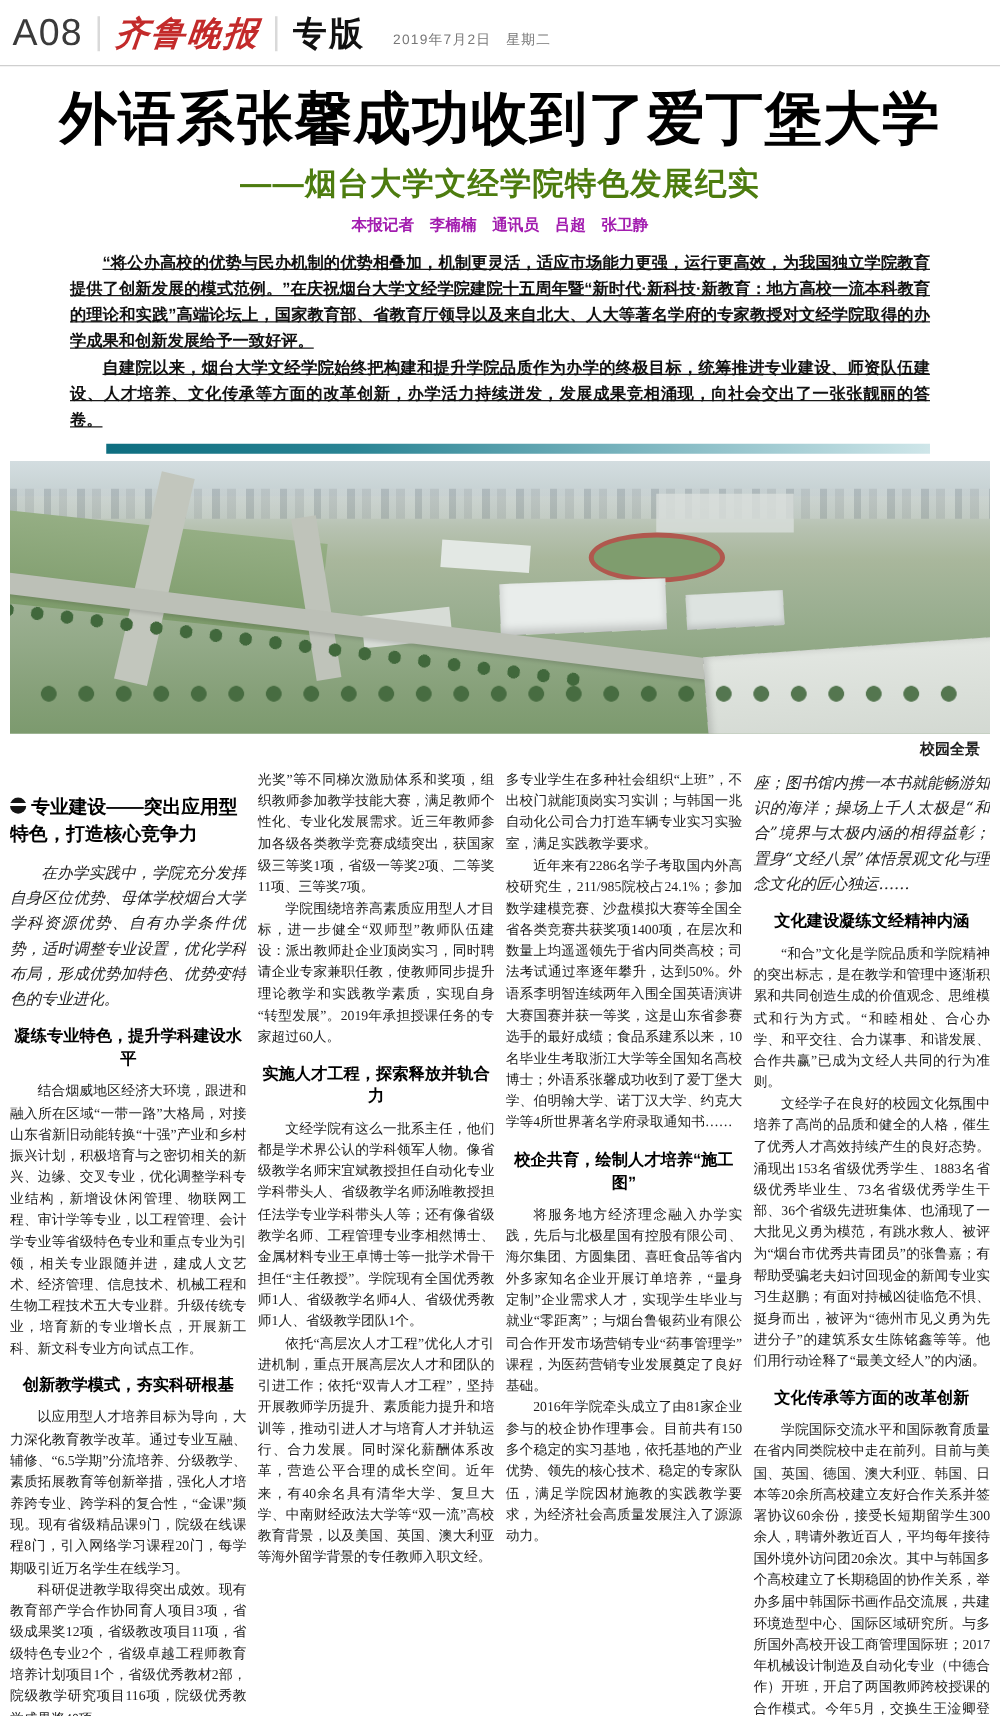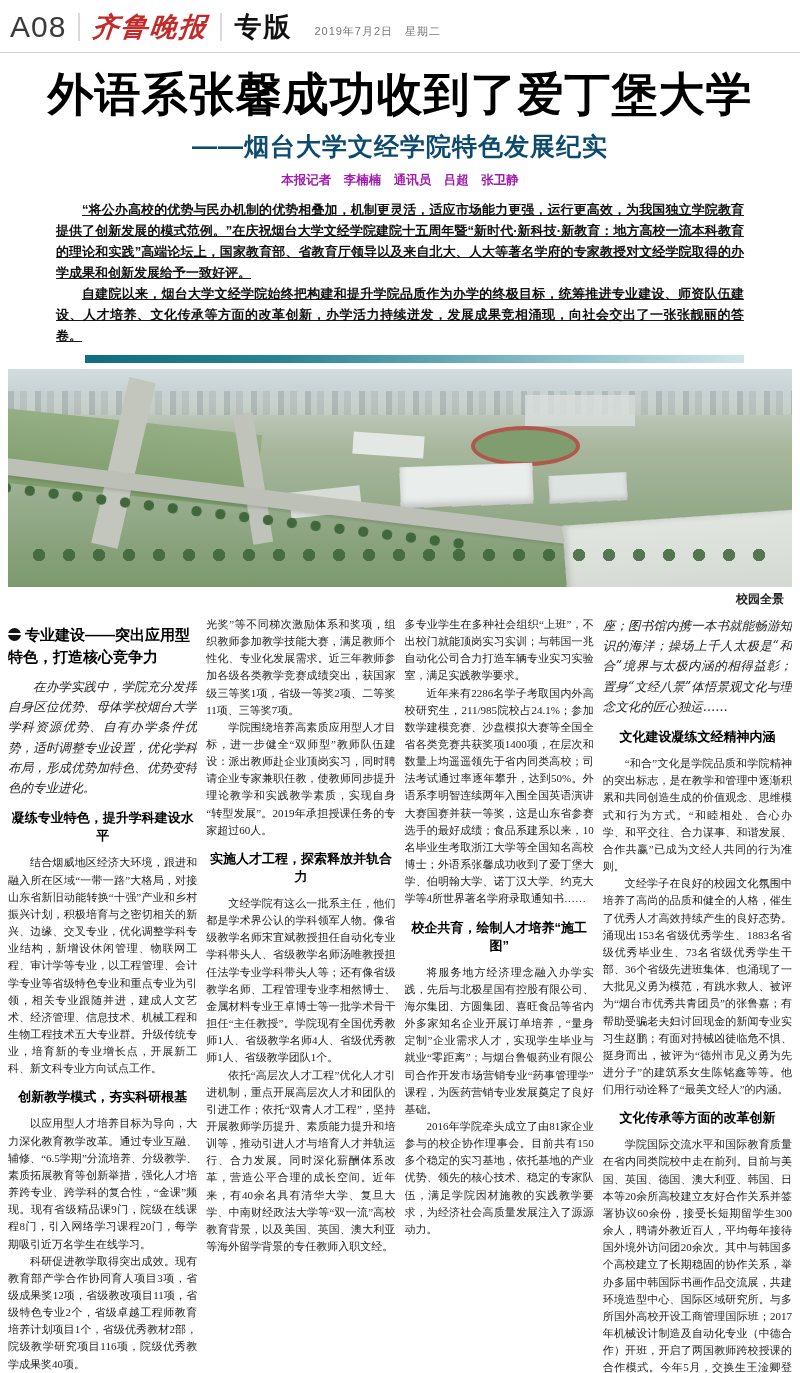--- a/index.html
+++ b/index.html
@@ -10,21 +10,21 @@
   .masthead{display:flex;align-items:center;height:46px;padding:4px 10px 0 10px;}
   .pageno{font-size:30px;color:#3a3a3a;letter-spacing:1px;font-family:"Liberation Sans",sans-serif;}
   .vr{width:2px;height:28px;background:#d9d9d9;margin:0 12px;}
   .paper{font-size:27px;font-weight:bold;color:#c32a2a;font-family:"DejaVu Serif",serif;font-style:italic;transform:skewX(-6deg);letter-spacing:2px;}
   .section{font-size:27px;font-weight:900;color:#111;letter-spacing:2px;}
   .dateline{font-size:11px;color:#777;margin-left:22px;margin-top:8px;letter-spacing:1px;}
   .rule{height:1px;background:#cfcfcf;margin:2px 0 0 0;}
 
   
   h1.headline{margin:16px 8px 0 8px;text-align:center;font-size:46px;line-height:1.1;font-weight:900;color:#000;letter-spacing:1px;font-family:"Liberation Sans",sans-serif;}
-  h2.subheadline{margin:10px 0 1px 0;text-align:center;font-size:25px;font-weight:800;color:#0c4a6e;letter-spacing:1px;}
+  h2.subheadline{margin:10px 0 1px 0;text-align:center;font-size:25px;font-weight:800;color:#4d7c0f;letter-spacing:1px;}
   .byline{margin:9px 0 0 0;text-align:center;font-size:12.5px;font-weight:bold;color:#a21caf;}
 
   
   .lede{margin:10px 56px 0 56px;text-decoration:underline;}
   .lede p{margin:0;font-size:13px;font-weight:bold;line-height:1.62;text-align:justify;text-indent:2em;color:#111;}
   .teal-bar{height:8px;margin:9px 56px 0 85px;background:linear-gradient(90deg,#0e6e80 0%,#2a8494 30%,#7db6c0 65%,#cfe6e9 100%);}
 
   
   .photo{position:relative;height:218px;margin:6px 8px 0 8px;overflow:hidden;
     background:linear-gradient(180deg,#c6d0d4 0%,#ccd5d1 12%,#b7c2b2 24%,#a9b79c 36%,#9db093 52%,#92a987 68%,#86a079 85%,#7c9a6e 100%);}
@@ -46,21 +46,21 @@
   .ph-trees1{left:-2%;top:63%;width:62%;height:11%;transform:rotate(7deg);
     background-image:radial-gradient(circle 8px,#41683c 62%,transparent 66%);background-size:24px 20px;background-repeat:repeat-x;}
   .ph-trees2{left:2%;top:80%;width:96%;height:14%;
     background-image:radial-gradient(circle 10px,#3c6337 60%,transparent 65%);background-size:30px 24px;background-repeat:repeat-x;opacity:.85;}
   .caption{margin:4px 16px 0 0;text-align:right;font-size:12px;color:#222;font-weight:bold;}
 
   
   .cols{display:flex;gap:9px;padding:0 8px;margin-top:8px;height:800px;overflow:hidden;}
   .col{flex:1 1 0;min-width:0;overflow:hidden;}
   .blk-h{font-size:15px;font-weight:900;line-height:1.5;margin:12px 0 8px 0;color:#000;}
-  .col .blk-h:first-child{margin-top:8px;}
+  .col .blk-h:first-child{margin-top:19px;}
   .bullet{display:inline-block;width:13px;height:13px;border-radius:50%;
     background:linear-gradient(180deg,#141414 0 36%,#ffffff 36% 52%,#141414 52% 100%);
     margin-right:4px;vertical-align:-1px;}
   .blk-s{font-size:13px;font-weight:bold;text-align:center;margin:11px 0 9px 0;color:#000;}
   .blk-p,.blk-pc{font-size:11px;line-height:1.56;text-align:justify;text-indent:2em;margin:0;color:#1c1c1c;font-family:"Liberation Serif",serif;}
   .blk-pc{text-indent:0;}
   .blk-i,.blk-ic{font-size:12.5px;line-height:1.62;text-align:justify;text-indent:2em;margin:0 0 2px 0;color:#222;font-style:italic;font-family:"DejaVu Serif",serif;}
   .blk-ic{text-indent:0;}
 </style>
 </head>

